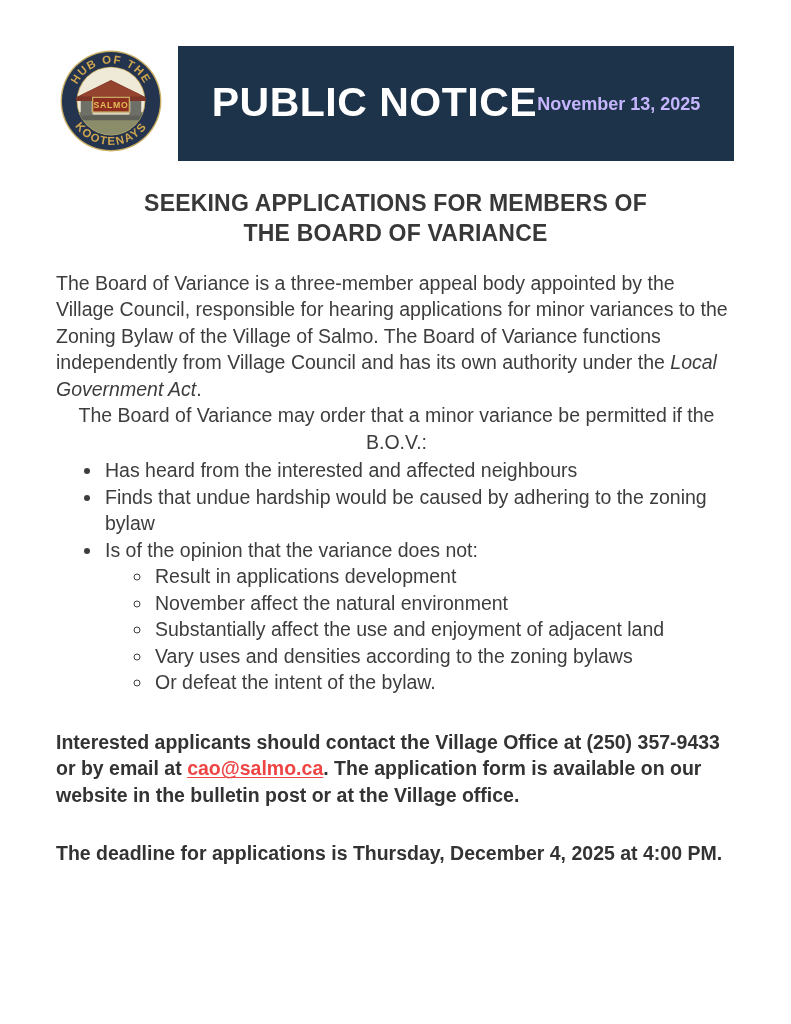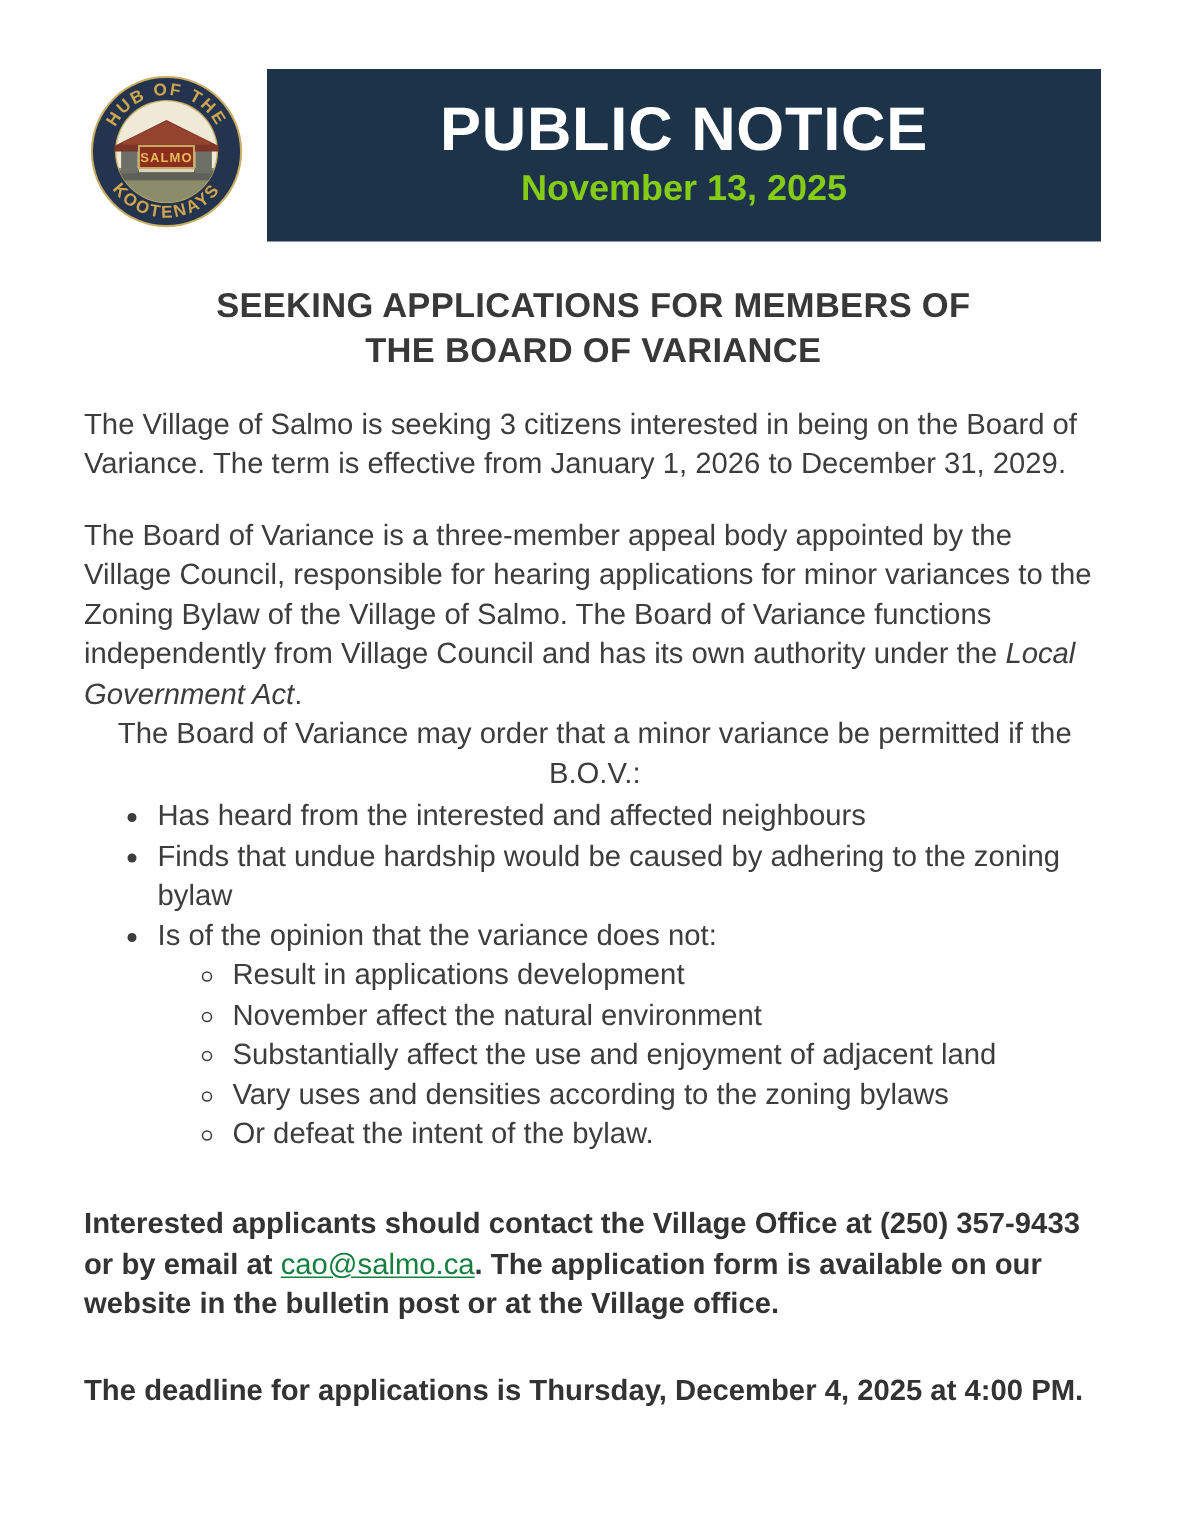--- a/index.html
+++ b/index.html
@@ -21,42 +21,41 @@
     align-items: flex-start;
     padding: 46px 57px 0 56px;
   }
   .logo-wrap { width: 110px; height: 110px; flex: 0 0 auto; }
   .banner {
     flex: 1;
     margin-left: 12px;
     background: #1d3349;
     height: 115px;
     display: flex;
-    flex-direction: column;
     align-items: center;
     justify-content: center;
     padding: 6px 10px 8px 10px;
   }
   .banner-title {
     color: #ffffff;
     font-size: 41px;
     font-weight: bold;
     letter-spacing: 0.5px;
     line-height: 1.05;
   }
   .banner-subtitle {
     color: #ffffff;
     font-size: 20px;
     font-weight: bold;
     margin-top: 7px;
     letter-spacing: 0.2px;
   }
   .banner-date {
-    color: #84cc16;
-    font-size: 24px;
+    color: #c4b5fd;
+    font-size: 18px;
     font-weight: bold;
     margin-top: 4px;
     text-align: center;
   }
   
   .doc-heading {
     margin-top: 27px;
     text-align: center;
     font-size: 23px;
     font-weight: bold;
@@ -90,22 +89,22 @@
     list-style-type: circle;
   }
   ul.sub-list > li { padding-left: 2px; }
   .bold-para {
     font-weight: bold;
     color: #333333;
     margin-top: 33px;
   }
   .bold-para-deadline { margin-top: 31px; }
   a.email-link {
-    color: #15803d;
-    font-weight: normal;
+    color: #ef4444;
+    font-weight: bold;
     text-decoration: underline;
     text-underline-offset: 2px;
   }
 </style>
 </head>
 <body>
 
 <div class="page">
 
   <div class="header-row">
@@ -154,21 +153,20 @@
     </div>
   </div>
 
   <div class="doc-heading">
     <div>SEEKING APPLICATIONS FOR MEMBERS OF</div>
     <div>THE BOARD OF VARIANCE</div>
   </div>
 
   <div class="content">
 
-    <p class="para">The Village of Salmo is seeking 3 citizens interested in being on the Board of Variance. The term is effective from January 1, 2026 to December 31, 2029.</p>
 
     <p class="para"><span>The Board of Variance is a three-member appeal body appointed by the Village Council, responsible for hearing applications for minor variances to the Zoning Bylaw of the Village of Salmo. The Board of Variance functions independently from Village Council and has its own authority under the </span><span class="italic">Local Government Act</span><span>.</span></p>
 
 
     <p class="para-tight">The Board of Variance may order that a minor variance be permitted if the B.O.V.:</p>
 
     <ul class="main-list">
       <li><span>Has heard from the interested and affected neighbours</span></li>
       <li><span>Finds that undue hardship would be caused by adhering to the zoning bylaw</span></li>
       <li><span>Is of the opinion that the variance does not:</span>

